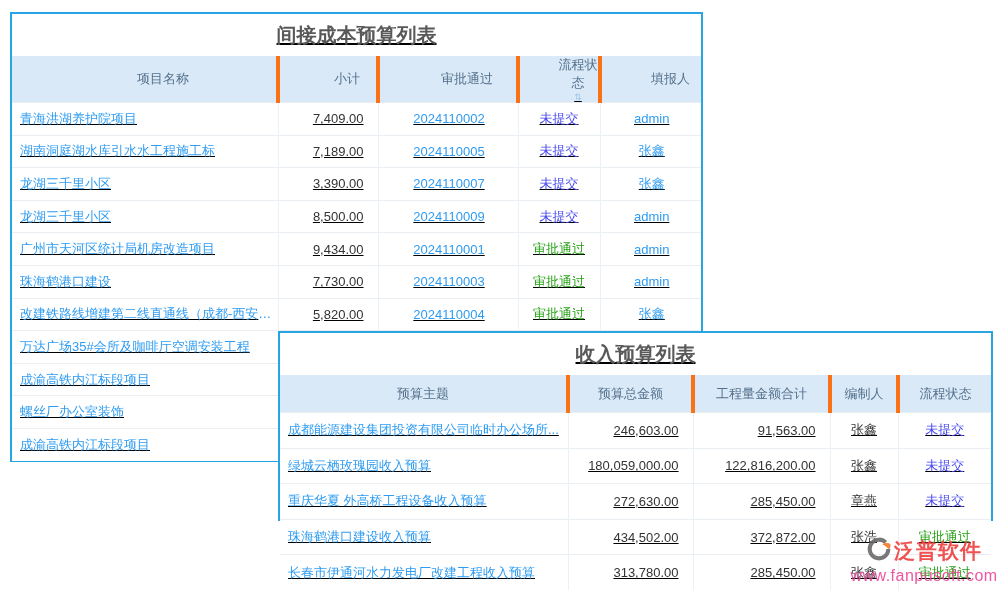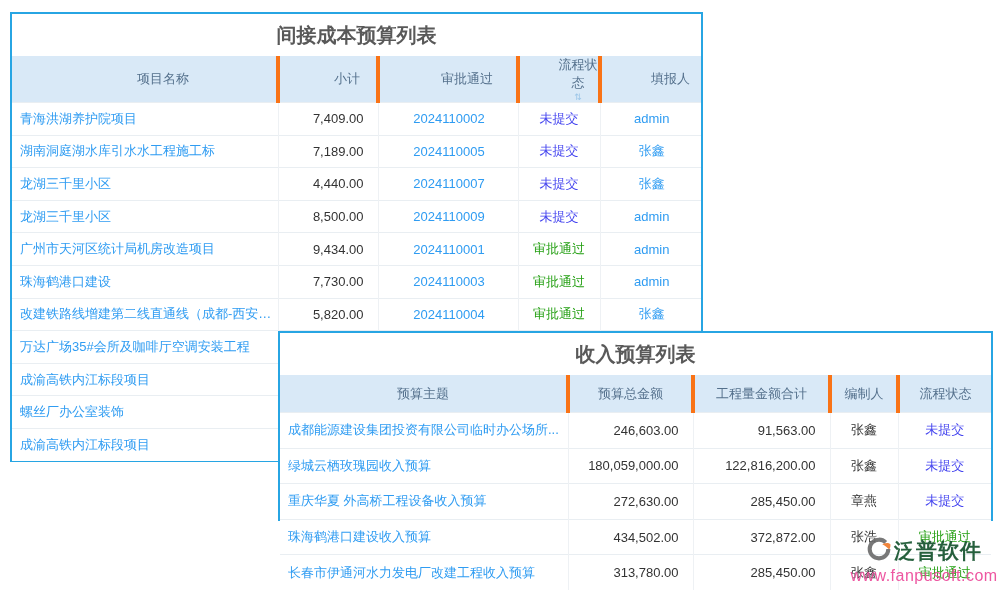--- a/index.html
+++ b/index.html
@@ -1,21 +1,21 @@
 <!DOCTYPE html>
 <html><head>
 <meta charset="utf-8">
 <style>
   html,body{margin:0;padding:0;}
   body{
     width:1000px;height:600px;position:relative;overflow:hidden;
     background:#ffffff;font-family:"Liberation Sans",sans-serif;
   }
   .panel{
-    position:absolute;background:#ffffff;border:2px solid #27a5e3;box-sizing:border-box;
+    position:absolute;background:#ffffff;border:2px solid #27a5e3;box-sizing:border-box;text-decoration:underline;
   }
   #indirect-panel{left:10px;top:12px;width:693px;height:450px;z-index:1;}
   #income-panel{left:278px;top:331px;width:715px;height:190px;z-index:5;}
   .panel-title{
     display:flex;align-items:center;justify-content:center;
     height:42px;font-size:20px;font-weight:bold;color:#595959;background:#fff;
   }
   table{border-collapse:collapse;table-layout:fixed;width:100%;}
   thead th{
     background:#d9e9f7;color:#54708c;font-weight:normal;font-size:13px;
@@ -49,21 +49,21 @@
   .sort-glyph{
     display:block;font-size:9px;line-height:9px;color:#9cc6e8;margin-top:1px;
   }
   .th-stack{display:inline-block;vertical-align:middle;}
   
   #watermark{
     position:absolute;left:849px;top:536px;z-index:10;width:150px;
     text-align:center;opacity:0.92;pointer-events:none;
   }
   #watermark .wm-row{display:flex;align-items:center;justify-content:center;gap:2px;}
-  #watermark .wm-brand{font-size:21px;font-weight:bold;color:#14532d;letter-spacing:1px;}
+  #watermark .wm-brand{font-size:21px;font-weight:bold;color:#ef4444;letter-spacing:1px;}
   #watermark .wm-url{font-size:16px;color:#ec4899;letter-spacing:0.5px;margin-top:1px;}
 </style>
 </head>
 <body>
 
 <div class="panel" id="indirect-panel">
   <div class="panel-title">间接成本预算列表</div>
   <table>
     <colgroup>
         <col class="c1">
@@ -91,21 +91,21 @@
         </tr>
         <tr>
           <td class="c-link">湖南洞庭湖水库引水水工程施工标</td>
           <td class="c-num">7,189.00</td>
           <td class="c-link c-center">2024110005</td>
           <td class="c-status" style="color: rgb(69, 69, 239);">未提交</td>
           <td class="c-link c-center">张鑫</td>
         </tr>
         <tr>
           <td class="c-link">龙湖三千里小区</td>
-          <td class="c-num">4,440.00</td>
+          <td class="c-num">3,390.00</td>
           <td class="c-link c-center">2024110007</td>
           <td class="c-status" style="color: rgb(69, 69, 239);">未提交</td>
           <td class="c-link c-center">张鑫</td>
         </tr>
         <tr>
           <td class="c-link">龙湖三千里小区</td>
           <td class="c-num">8,500.00</td>
           <td class="c-link c-center">2024110009</td>
           <td class="c-status" style="color: rgb(69, 69, 239);">未提交</td>
           <td class="c-link c-center">admin</td>

